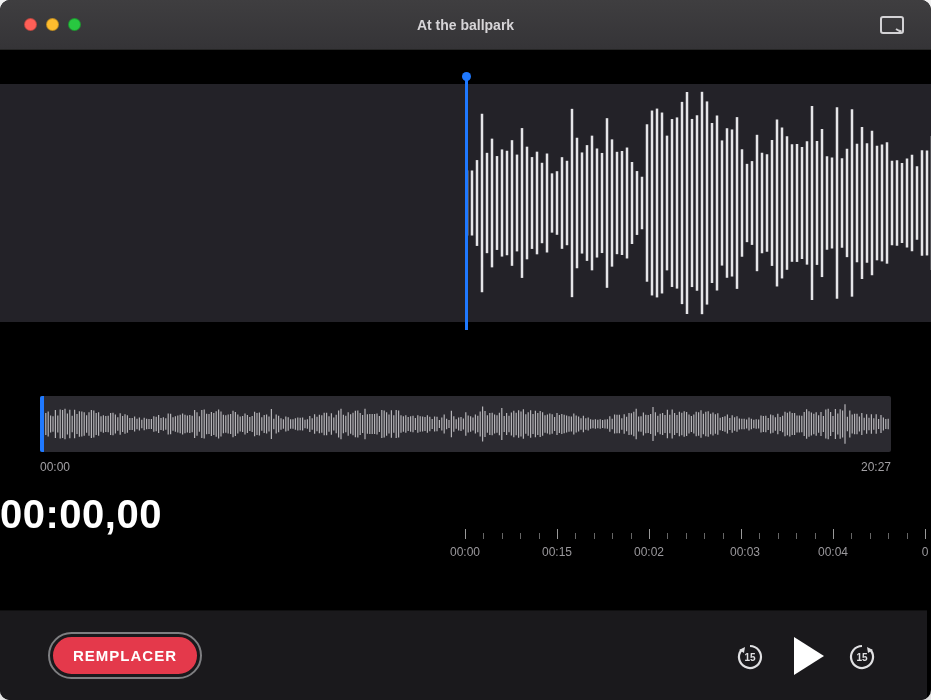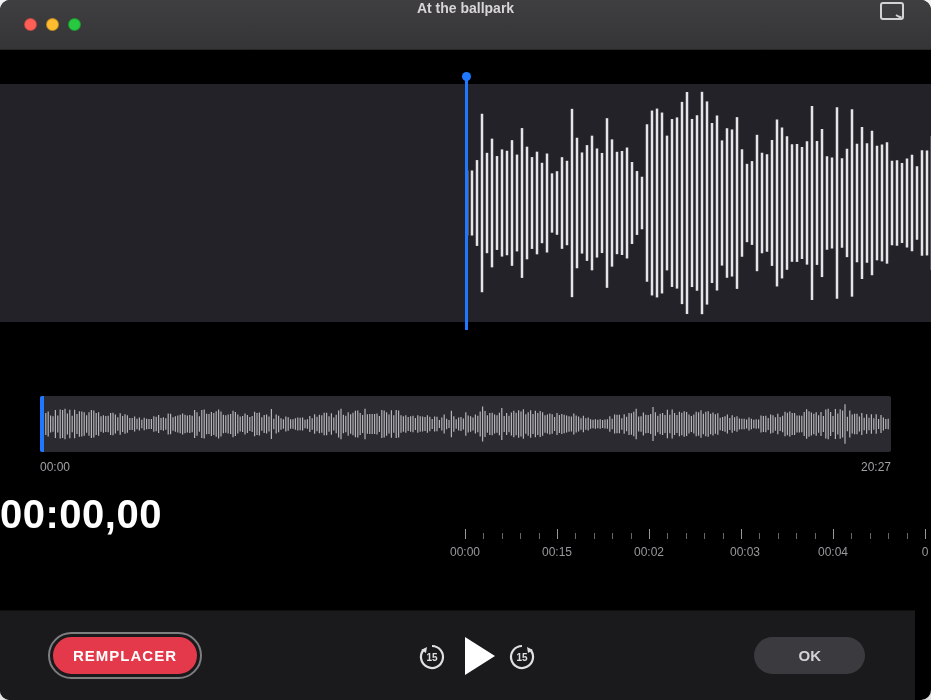--- a/index.html
+++ b/index.html
@@ -11,20 +11,21 @@
     border-radius: 10px;
     overflow: hidden;
     position: relative;
     box-shadow: 0 10px 40px rgba(0,0,0,0.3);
   }
   .titlebar {
     height: 50px;
     background: linear-gradient(#3f3e40, #353437);
     border-bottom: 1px solid #262626;
     display: flex;
+    align-items: center;
     padding: 0 24px;
     position: relative;
   }
   .traffic-lights { display: flex; gap: 9px; align-items: center; }
   .tl { width: 13px; height: 13px; border-radius: 50%; }
   .tl.red { background: #ff5f57; border: 0.5px solid rgba(0,0,0,0.25); }
   .tl.yellow { background: #febc2e; border: 0.5px solid rgba(0,0,0,0.25); }
   .tl.green { background: #28c840; border: 0.5px solid rgba(0,0,0,0.25); }
   .title {
     position: absolute;
@@ -157,21 +158,21 @@
     font-size: 40px;
     font-weight: 600;
     margin-top: 18px;
     letter-spacing: 0.5px;
     font-variant-numeric: tabular-nums;
   }
 
   
   .toolbar {
     position: absolute;
-    left: 0; right: 16px; bottom: 0;
+    left: 0; right: 4px; bottom: 0;
     height: 90px;
     background: #1a191c;
     border-top: 1px solid #0f0f10;
     display: flex;
     align-items: center;
     padding: 0 50px;
     justify-content: space-between;
   }
   .replace-btn {
     background: #e4394b;
@@ -181,21 +182,21 @@
     border-radius: 24px;
     padding: 10px 20px;
     font-size: 15px;
     font-weight: 700;
     letter-spacing: 1px;
     cursor: pointer;
   }
   .center-controls {
     display: flex;
     align-items: center;
-    gap: 12px;
+    gap: 23px;
   }
   .skip {
     width: 30px; height: 30px;
     color: #ddd;
     cursor: pointer;
     display: flex; align-items: center; justify-content: center;
   }
   .play {
     width: 0; height: 0;
     border-left: 30px solid #fff;
@@ -761,16 +762,15 @@
       <div class="play"></div>
       <div class="skip">
         <svg width="30" height="30" viewBox="0 0 30 30">
           <path d="M15 5 A11 11 0 1 0 23.5 9" fill="none" stroke="#e0e0e2" stroke-width="2.2"></path>
           <polygon points="26,9 20,6 21,12" fill="#e0e0e2"></polygon>
           <text x="15" y="20" text-anchor="middle" font-size="10" font-weight="600" fill="#e0e0e2">15</text>
         </svg>
       </div>
     </div>
 
-    <button class="ok-btn">OK</button>
   </div>
 
 </div>
 
 </body></html>

